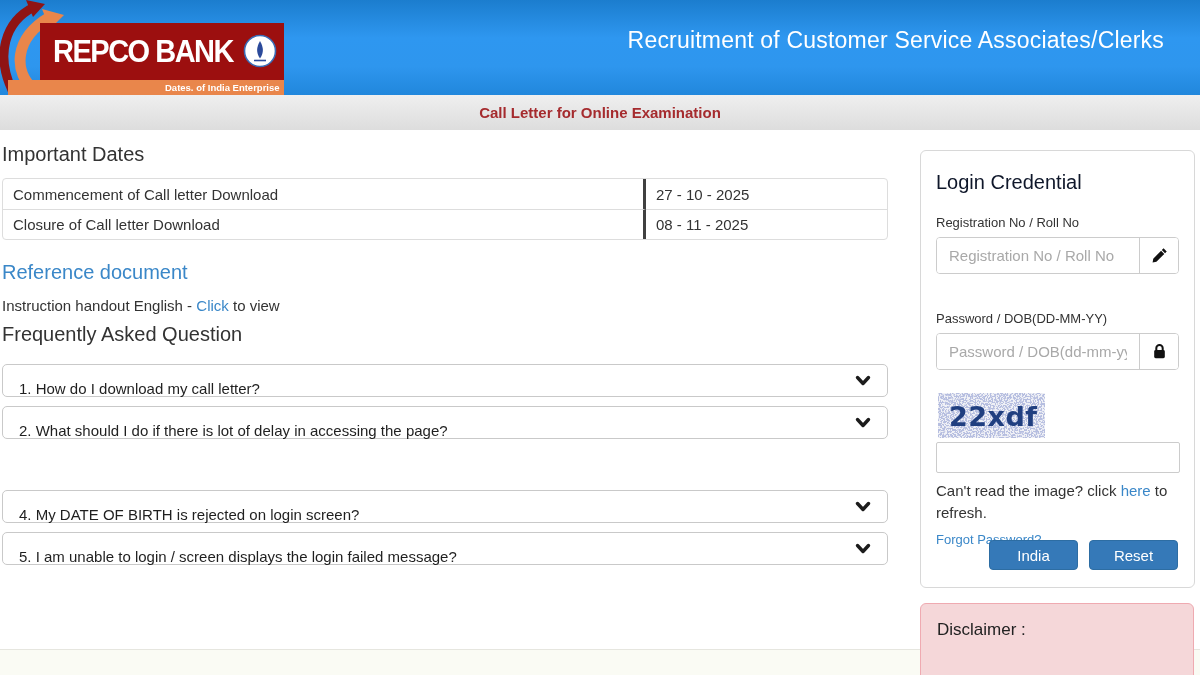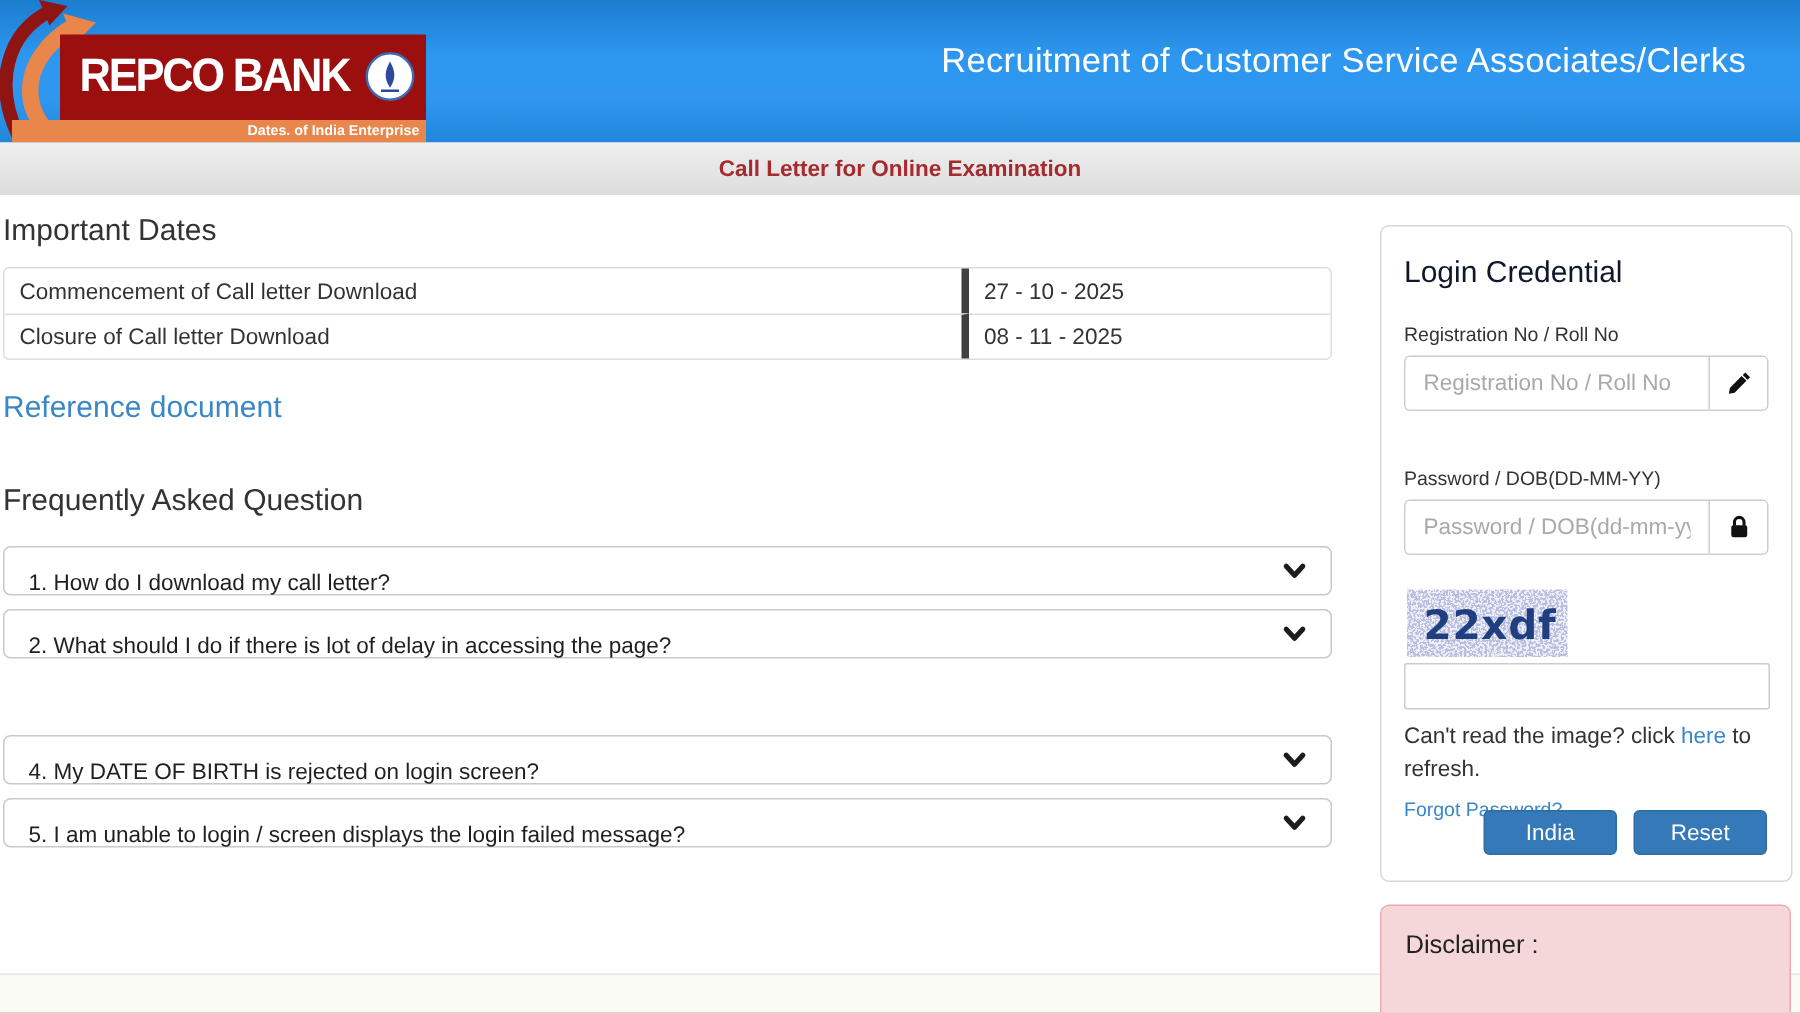--- a/index.html
+++ b/index.html
@@ -47,21 +47,21 @@
   .titlebar-text { color:#a52b2e; font-weight:bold; font-size:15px; }
   
   .h-section { position:absolute; color:#333; font-size:20px; }
   .dates-table {
     position:absolute; left:2px; top:178px; width:886px;
     border:1px solid #ddd; border-radius:4px; border-collapse:separate; border-spacing:0;
     font-size:15px; color:#333;
   }
   .dates-table td { height:30px; padding:0 10px; border-top:1px solid #ddd; }
   .dates-table tr:first-child td { border-top:none; }
-  .dates-table td:first-child { width:643px; border-right:5px solid #404040; }
+  .dates-table td:first-child { width:643px; border-right:3px solid #404040; }
   .ref-heading { position:absolute; left:2px; top:261px; color:#3a87c8; font-size:20px; }
   .instruction { position:absolute; left:2px; top:297px; font-size:15px; color:#333; }
   .link { color:#3a87c8; cursor:pointer; text-decoration:none; }
   .faq-item {
     position:absolute; left:2px; width:886px; height:33px;
     background:#fff; border:1px solid #c9c9c9; border-radius:5px;
     display:flex; align-items:center; padding:0 16px; cursor:pointer;
   }
   .faq-text { font-size:15px; color:#1f1f1f; flex:1;margin-top:15px; }
   .faq-chevron { width:16px; height:16px; flex:none; }
@@ -149,20 +149,23 @@
       <td>27 - 10 - 2025</td>
     </tr>
     <tr>
       <td>Closure of Call letter Download</td>
       <td>08 - 11 - 2025</td>
     </tr>
   </tbody>
     </table>
 
   <div class="ref-heading">Reference document</div>
+  <div class="instruction">
+    <span>Instruction handout English - </span><a class="link">Click</a><span> to view</span>
+  </div>
 
   <div class="h-section" style="left:2px; top:323px;">Frequently Asked Question</div>
 
   <div class="faq-item" style="top:364px;">
     <span class="faq-text">1. How do I download my call letter?</span>
     <svg class="faq-chevron" viewBox="0 0 16 16">
         <path d="M2.5 4.5 L8 10.5 L13.5 4.5" fill="none" stroke="#1c1c1c" stroke-width="3.4" stroke-linecap="round" stroke-linejoin="round"></path>
       </svg>
   </div>
   <div class="faq-item" style="top:406px;">

